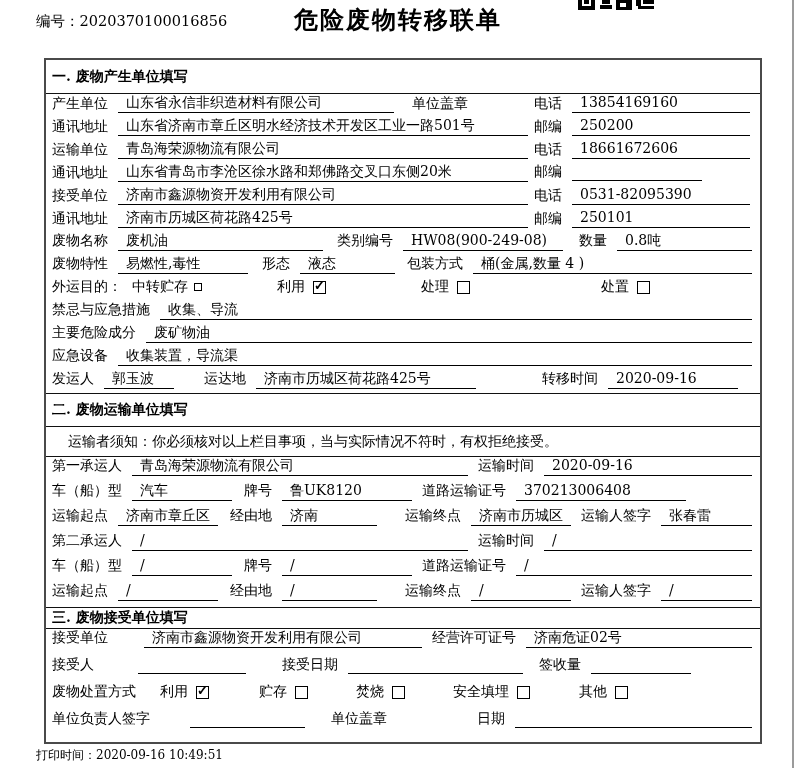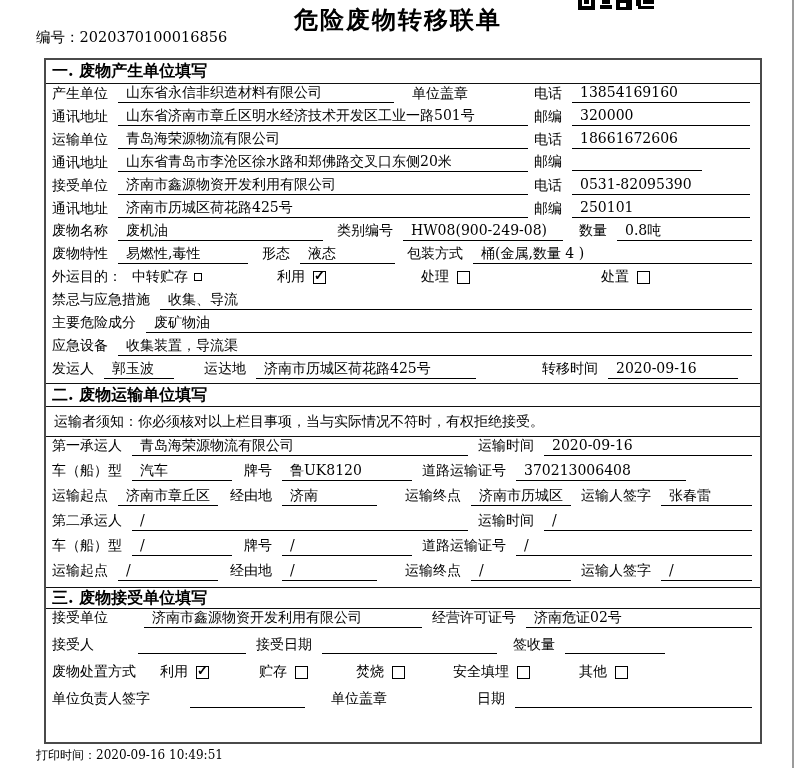--- a/index.html
+++ b/index.html
@@ -1,30 +1,30 @@
 <!DOCTYPE html>
 <html><head>
 <meta charset="utf-8">
 <style>
   html,body{margin:0;padding:0;background:#fff;}
   body{width:796px;height:768px;overflow:hidden;position:relative;
        font-family:"DejaVu Serif","Liberation Serif",serif;color:#000;}
   .page{position:relative;width:796px;height:768px;background:#fff;}
-  .serial{position:absolute;left:36px;top:28px;font-size:14.5px;white-space:nowrap;}
+  .serial{position:absolute;left:36px;top:12px;font-size:14.5px;white-space:nowrap;}
   .title{position:absolute;left:0;right:0;top:4px;margin:0;text-align:center;
          font-size:24px;font-weight:bold;letter-spacing:2px;}
   .qr{position:absolute;left:578px;top:0;}
   .formtable{position:absolute;left:44px;top:58px;width:718px;height:686px;
              border:2px solid #4a4a4a;box-sizing:border-box;display:flex;flex-direction:column;background:#fff;}
-  .sec-header{font-weight:bold;font-size:16px;height:24px;box-sizing:border-box;
+  .sec-header{font-weight:bold;font-size:14px;height:34px;box-sizing:border-box;
               display:flex;align-items:center;padding:0 6px;border-bottom:1.5px solid #111;}
   .sec-header.bt{border-top:1.5px solid #111;}
   .sec-header.h22{height:22px;}
   .note{font-size:14px;height:30px;box-sizing:border-box;display:flex;align-items:center;
-        padding:0 8px;border-bottom:1.5px solid #111;}
+        padding:0 22px;border-bottom:1.5px solid #111;}
   .note.h31{height:31px;}
   .row{display:flex;align-items:flex-start;padding:0 8px 0 6px;font-size:14px;
        box-sizing:border-box;height:23px;}
   .row.r25{height:25px;}
   .row.r27{height:27px;}
   .lbl{white-space:nowrap;flex:none;}
   .val{border-bottom:1.4px solid #000;margin-left:10px;padding:0 4px 1px 8px;
        white-space:nowrap;line-height:17px;min-height:18px;box-sizing:border-box;flex:none;overflow:hidden;}
   .val.fx{flex:1 1 auto;}
   .left{flex:1 1 auto;display:flex;align-items:center;min-width:0;}
@@ -77,21 +77,21 @@
       </div>
     </div>
 
     <div class="row">
       <div class="left">
         <span class="lbl">通讯地址</span>
         <span class="val fx" style="margin-right:6px">山东省济南市章丘区明水经济技术开发区工业一路501号</span>
       </div>
       <div class="rcol">
         <span class="lbl">邮编</span>
-        <span class="val fx">320000</span>
+        <span class="val fx">250200</span>
       </div>
     </div>
 
     <div class="row">
       <div class="left">
         <span class="lbl">运输单位</span>
         <span class="val fx" style="margin-right:6px">青岛海荣源物流有限公司</span>
       </div>
       <div class="rcol">
         <span class="lbl">电话</span>
@@ -256,21 +256,21 @@
     <div class="row r27">
       <span class="lbl">接受单位</span>
       <span class="val" style="width:278px;margin-left:36px">济南市鑫源物资开发利用有限公司</span>
       <span class="lbl" style="margin-left:10px">经营许可证号</span>
       <span class="val fx">济南危证02号</span>
     </div>
 
     <div class="row r27">
       <span class="lbl">接受人</span>
       <span class="val" style="width:108px;margin-left:44px"></span>
-      <span class="lbl" style="margin-left:10px">接受日期</span>
+      <span class="lbl" style="margin-left:36px">接受日期</span>
       <span class="val" style="width:175px"></span>
       <span class="lbl" style="margin-left:16px">签收量</span>
       <span class="val" style="width:100px"></span>
     </div>
 
     <div class="row r27">
       <span class="lbl">废物处置方式</span>
       <span class="opt" style="width:99px;margin-left:24px">
         <span>利用</span>
         <span class="cb checked"></span>

